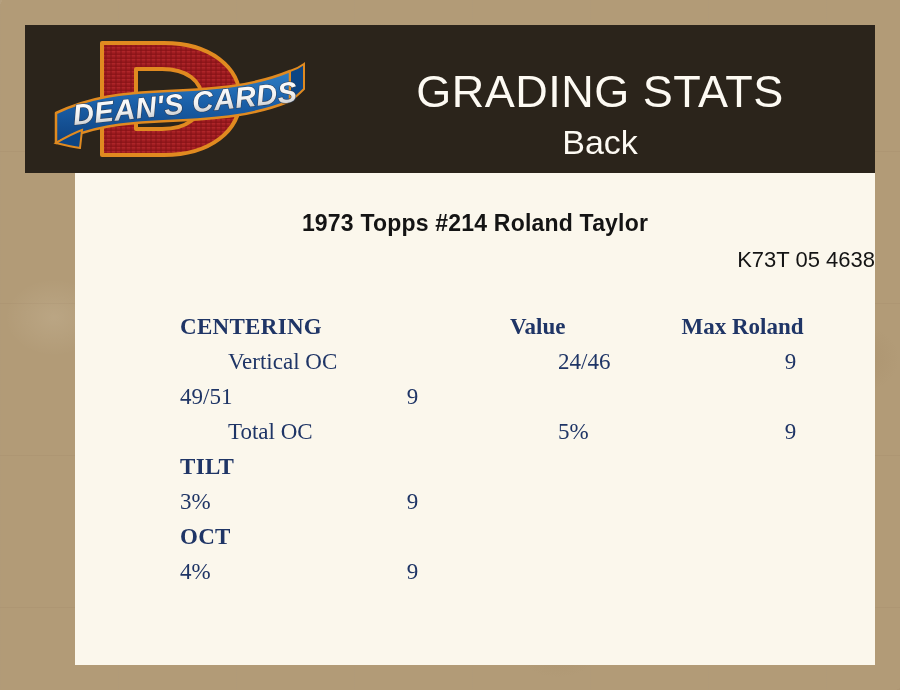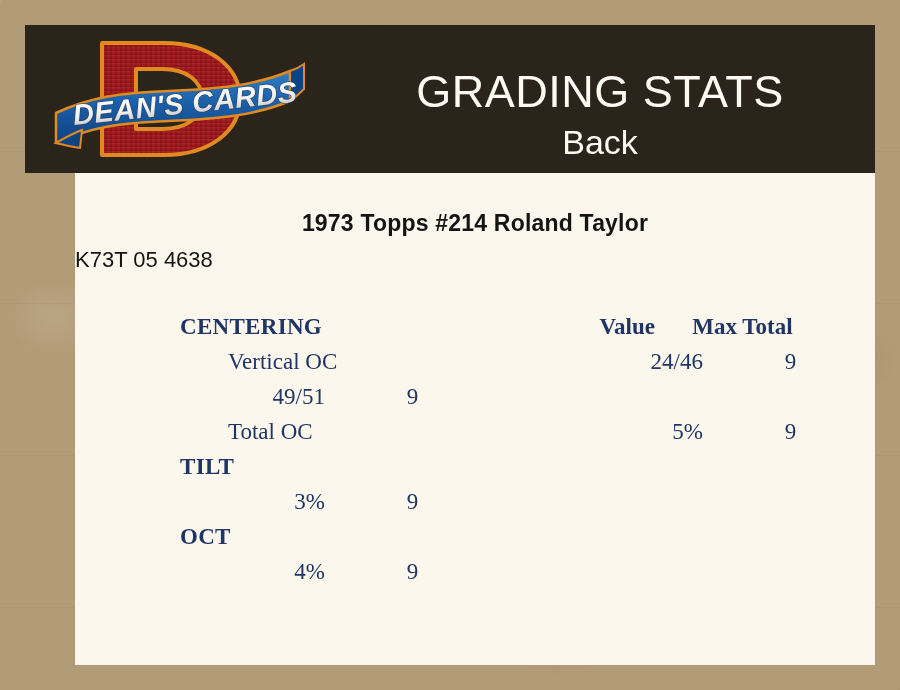--- a/index.html
+++ b/index.html
@@ -115,21 +115,21 @@
   #card-title {
     text-align: center;
     color: #141414;
     font-size: 23px;
     font-weight: bold;
     line-height: 28px;
     padding-top: 36px;
     letter-spacing: 0.2px;
   }
   #card-code {
-    text-align: left;
+    text-align: right;
     color: #141414;
     font-size: 22px;
     font-weight: 400;
     line-height: 28px;
     padding-top: 9px;
   }
 
   
   #stats-table {
     margin: 35px 0 0 0;
@@ -151,21 +151,20 @@
   .stat-label.section {
     font-weight: bold;
     letter-spacing: 0.3px;
   }
   .stat-label.item {
     padding-left: 48px;
     font-weight: 400;
   }
   .stat-value {
     flex: 0 0 145px;
-    text-align: right;
     font-size: 23px;
     line-height: 35px;
   }
   .stat-grade {
     flex: 0 0 175px;
     text-align: center;
     font-size: 23px;
     line-height: 35px;
   }
   .head-row .stat-value,
@@ -238,21 +237,21 @@
   <div id="content-panel">
 
     <div id="card-title">1973 Topps #214 Roland Taylor</div>
     <div id="card-code">K73T 05 4638</div>
 
     <div id="stats-table">
 
       <div class="stat-row head-row">
         <div class="stat-label section">CENTERING</div>
         <div class="stat-value">Value</div>
-        <div class="stat-grade">Max Total</div>
+        <div class="stat-grade">Max Roland</div>
       </div>
 
       <div class="stat-row">
         <div class="stat-label item">Vertical OC</div>
         <div class="stat-value">24/46</div>
         <div class="stat-grade">9</div>
       </div>
 
       <div class="stat-row">
         <div class="stat-value">49/51</div>

